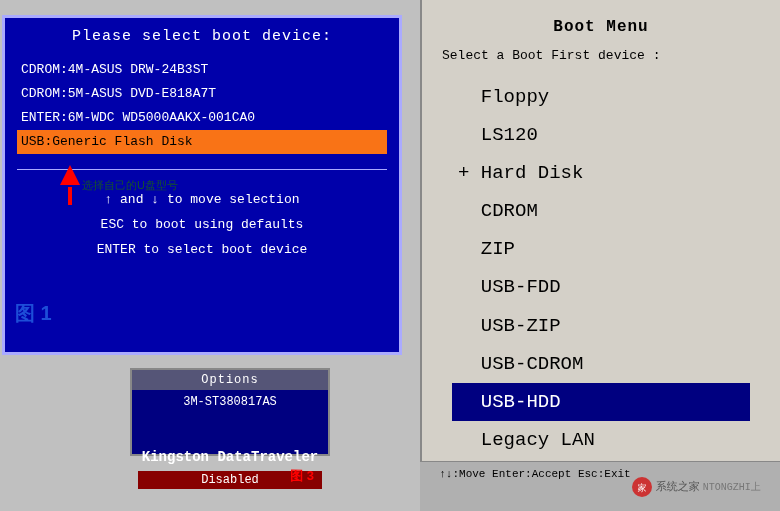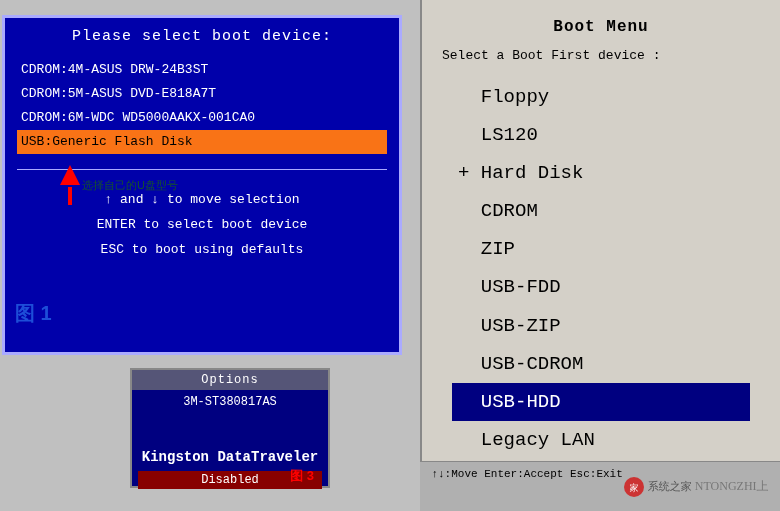--- a/index.html
+++ b/index.html
@@ -107,21 +107,21 @@
       font-weight: bold;
       font-family: 'SimHei', 'Microsoft YaHei', sans-serif;
     }
 
     
     .options-box {
       position: absolute;
       left: 130px;
       top: 368px;
       width: 200px;
-      height: 120px;
+      height: 88px;
       background: #000080;
       border: 2px solid #888888;
       color: #ffffff;
       font-family: 'Courier New', Courier, monospace;
       font-size: 12px;
       text-align: center;
     }
 
     .options-title {
       background: #555577;
@@ -238,28 +238,28 @@
     }
   </style>
 </head>
 <body>
 
 <div class="bios-panel">
   <div class="bios-title">Please select boot device:</div>
   <div class="bios-devices">
     <span class="bios-device-item">CDROM:4M-ASUS DRW-24B3ST</span>
     <span class="bios-device-item">CDROM:5M-ASUS DVD-E818A7T</span>
-    <span class="bios-device-item">CDROM:6M-WDC WD5000AAKX-001CA0</span>
+    <span class="bios-device-item">ENTER:6M-WDC WD5000AAKX-001CA0</span>
     <span class="bios-device-item bios-device-selected">USB:Generic Flash Disk</span>
   </div>
   <hr class="bios-divider">
   <div class="bios-footer">
     <div>↑ and ↓ to move selection</div>
+    <div>ESC to boot using defaults</div>
     <div>ENTER to select boot device</div>
-    <div>ESC to boot using defaults</div>
   </div>
 </div>
 
 <div class="arrow-area">
   <div class="arrow-up"></div>
   <div class="arrow-stem"></div>
 </div>
 <div class="annotation-text">选择自己的U盘型号</div>
 
 <div class="fig-label-1">图 1</div>
@@ -293,16 +293,16 @@
   <div class="bottom-bar">
     <div class="bottom-bar-text">
       <span>↑↓:Move  Enter:Accept  Esc:Exit</span>
     </div>
     <div class="watermark-logo">
       <svg width="22" height="22" viewBox="0 0 22 22">
         <circle cx="11" cy="11" r="10" fill="#cc3333"></circle>
         <text x="11" y="15" text-anchor="middle" fill="white" font-size="9" font-family="Arial">家</text>
       </svg>
       <span style="font-size:11px;color:#555;font-family:Arial;">系统之家</span>
-      <span style="font-size:12px;color:#777;font-family:Liberation Serif, serif;">NTONGZHI上</span>
+      <span style="font-size:10px;color:#777;font-family:Liberation Mono, monospace;">NTONGZHI上</span>
     </div>
   </div>
 </div>
 
 </body></html>

